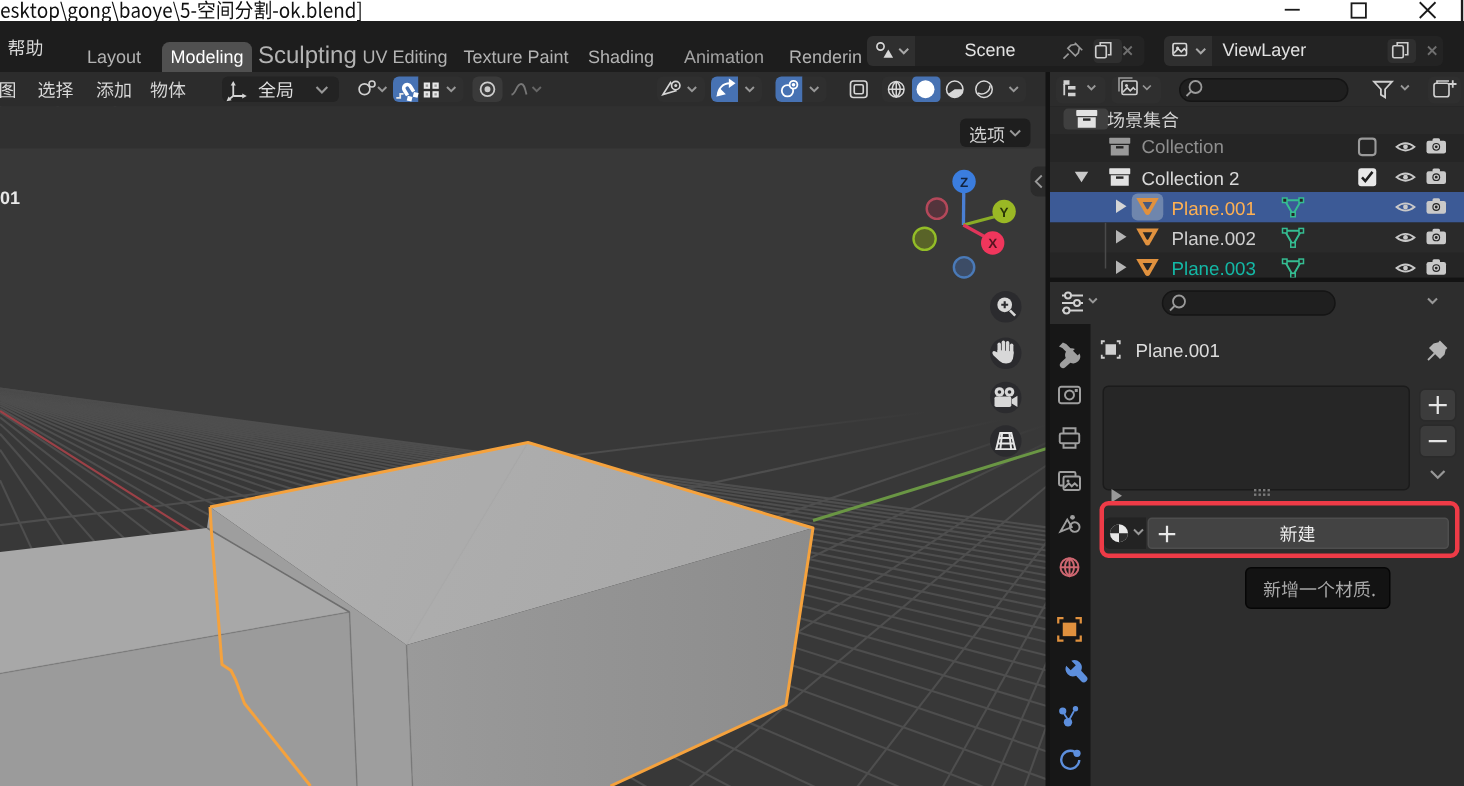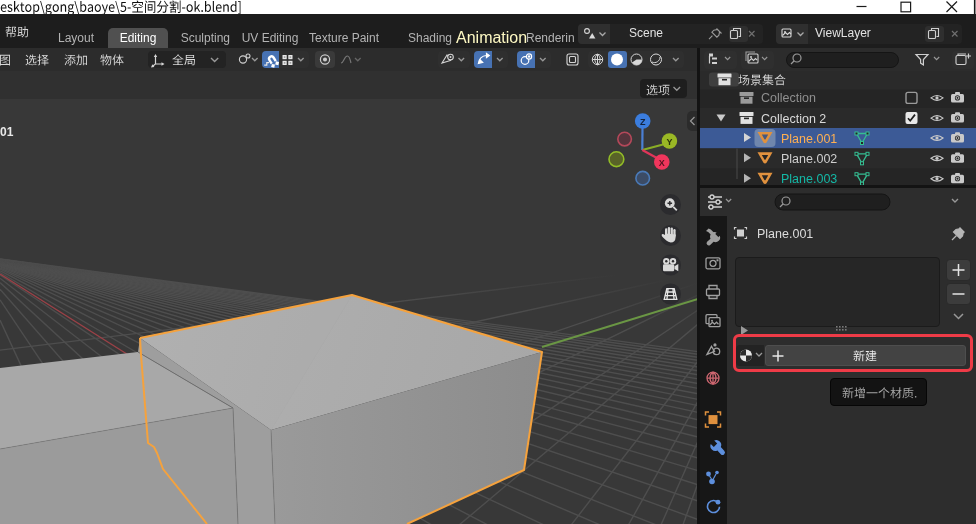--- a/index.html
+++ b/index.html
@@ -19,47 +19,47 @@
 <path d="M946.5 1.5 L957 12 M957 1.5 L946.5 12"></path>
 <path d="M974.7 0 V14" stroke-width="1.6"></path>
 </g>
     </svg>
 <div class="a" style="left:0;top:14px;width:976px;height:34px;background:#1d1d1d"></div>
 <svg class="t" style="left:5px;top:24.6px" width="25" height="14.4" viewBox="0 -11.4 25 14.4">
       <path d="M3.3 -10.1V-9.1H0.8V-8.4H3.3V-7.5H1.0V-6.8H3.3V-6.5C3.3 -6.3 3.3 -6.1 3.2 -5.9H0.6V-5.1H2.8C2.5 -4.6 1.8 -4.1 0.8 -3.7C1.0 -3.6 1.3 -3.3 1.5 -3.1C2.8 -3.6 3.5 -4.4 3.9 -5.1H6.5V-5.9H4.1C4.2 -6.1 4.2 -6.3 4.2 -6.5V-6.8H6.2V-7.5H4.2V-8.4H6.4V-9.1H4.2V-10.1ZM7.0 -9.6V-3.6H7.9V-8.8H9.9C9.6 -8.3 9.2 -7.7 8.8 -7.2C9.9 -6.6 10.3 -6.0 10.3 -5.6C10.3 -5.3 10.2 -5.2 10.0 -5.1C9.8 -5.0 9.6 -5.0 9.5 -5.0C9.1 -5.0 8.7 -5.0 8.2 -5.0C8.3 -4.8 8.4 -4.5 8.4 -4.3C8.9 -4.2 9.4 -4.2 9.8 -4.3C10.1 -4.3 10.4 -4.4 10.6 -4.5C11.0 -4.7 11.2 -5.0 11.1 -5.5C11.1 -6.1 10.8 -6.6 9.8 -7.3C10.3 -7.9 10.8 -8.6 11.3 -9.2L10.6 -9.6L10.5 -9.6ZM1.8 -3.1V0.3H2.7V-2.3H5.5V0.9H6.4V-2.3H9.5V-0.7C9.5 -0.5 9.4 -0.5 9.2 -0.5C9.0 -0.5 8.3 -0.5 7.5 -0.5C7.7 -0.3 7.8 0.0 7.9 0.3C8.9 0.3 9.5 0.3 9.9 0.2C10.3 0.0 10.4 -0.2 10.4 -0.7V-3.1H6.4V-4.1H5.5V-3.1Z M19.6 -10.1C19.6 -9.2 19.6 -8.2 19.6 -7.4H17.6V-6.5H19.5C19.4 -3.6 18.8 -1.1 16.5 0.3C16.7 0.5 17.0 0.8 17.1 1.0C19.6 -0.6 20.2 -3.3 20.4 -6.5H22.3C22.2 -2.1 22.0 -0.5 21.7 -0.1C21.6 0.0 21.5 0.0 21.3 0.0C21.0 0.0 20.4 0.0 19.7 -0.0C19.9 0.2 20.0 0.6 20.0 0.9C20.6 0.9 21.3 0.9 21.6 0.9C22.0 0.8 22.3 0.7 22.5 0.4C22.9 -0.1 23.0 -1.8 23.1 -6.9C23.1 -7.0 23.1 -7.4 23.1 -7.4H20.4C20.5 -8.2 20.5 -9.2 20.5 -10.1ZM12.4 -1.1 12.6 -0.2C14.0 -0.6 16.0 -1.0 17.9 -1.5L17.9 -2.3L17.2 -2.1V-9.5H13.3V-1.3ZM14.1 -1.5V-3.5H16.3V-1.9ZM14.1 -6.1H16.3V-4.3H14.1ZM14.1 -6.9V-8.7H16.3V-6.9Z" fill="#d9d9d9"></path>
     </svg>
 <div class="tx" style="left:52px;top:28px;width:48px;height:20px;line-height:20px;text-align:center;font-size:12px;color:#b3b3b3">Layout</div>
 <div class="a" style="left:108px;top:28px;width:60px;height:20px;background:#505050;border-radius:5px 5px 0 0"></div>
-<div class="tx" style="left:108px;top:28px;width:60px;height:20px;line-height:20px;text-align:center;font-size:12px;color:#ffffff">Editing</div>
-<div class="tx" style="left:172px;top:28px;width:58px;height:20px;line-height:20px;text-align:right;font-size:12px;color:#b3b3b3">Sculpting</div>
+<div class="tx" style="left:108px;top:28px;width:60px;height:20px;line-height:20px;text-align:center;font-size:12px;color:#ffffff">Modeling</div>
+<div class="tx" style="left:172px;top:28px;width:58px;height:20px;line-height:20px;text-align:right;font-size:16px;color:#b3b3b3">Sculpting</div>
 <div class="tx" style="left:239px;top:28px;width:62px;height:20px;line-height:20px;text-align:center;font-size:12px;color:#b3b3b3">UV Editing</div>
 <div class="tx" style="left:309px;top:28px;width:76px;height:20px;line-height:20px;text-align:left;font-size:12px;color:#b3b3b3">Texture Paint</div>
-<div class="tx" style="left:392px;top:28px;width:60px;height:20px;line-height:20px;text-align:right;font-size:12px;color:#b3b3b3">Shading</div>
-<div class="tx" style="left:456px;top:28px;width:62px;height:20px;line-height:20px;text-align:right;font-size:16px;color:#fef9c3">Animation</div>
+<div class="tx" style="left:392px;top:28px;width:60px;height:20px;line-height:20px;text-align:left;font-size:12px;color:#b3b3b3">Shading</div>
+<div class="tx" style="left:456px;top:28px;width:62px;height:20px;line-height:20px;text-align:left;font-size:12px;color:#a3a3a3">Animation</div>
 <div class="tx" style="left:526px;top:28px;width:48px;height:20px;line-height:20px;text-align:left;font-size:12px;color:#b3b3b3">Renderin</div>
 <div class="a" style="left:578px;top:24px;width:185px;height:20px;background:#232323;border-radius:4px"></div>
 <div class="a" style="left:578px;top:24px;width:32px;height:20px;background:#2f2f2f;border-radius:4px 0 0 4px"></div>
 <div class="a" style="left:729px;top:26px;width:19px;height:16px;background:#2f2f2f;border-radius:3px"></div>
 <svg class="a" style="left:578px;top:24px" width="185" height="20" viewBox="0 0 185 20">
 <g fill="none" stroke="#d8d8d8" stroke-width="1.1">
 <circle cx="9" cy="7" r="2.4"></circle>
         <path d="M11 14.5 l3.2 -5.5 l3.2 5.5 z" fill="#d8d8d8" stroke="none"></path>
 </g>
 <path d="M21.5 8.5 l3 3 l3 -3" stroke="#a8a8a8" stroke-width="1.3" fill="none"></path>
 <g stroke="#9a9a9a" stroke-width="1.1" fill="none">
 <path d="M138.5 4.5 l5 5 M139.5 5.5 l-3.6 0.7 -2 2 5 5 2 -2 0.7 -3.6z"></path>
         <path d="M134.4 11.7 L131 15.1"></path>
 </g>
 <g fill="none" stroke="#cfcfcf" stroke-width="1.1">
 <rect x="152.5" y="6.5" width="7" height="8" rx="1"></rect>
 <path d="M155.5 6.5 v-2 h7 v8 h-2"></path>
 </g>
 <path d="M171 7 l5.5 5.5 m0 -5.5 l-5.5 5.5" stroke="#6f6f6f" stroke-width="1.2"></path>
     </svg>
-<div class="tx" style="left:629px;top:26px;font-size:12px;color:#e2e2e2">Scene</div>
+<div class="tx" style="left:643px;top:26px;font-size:12px;color:#e2e2e2">Scene</div>
 <div class="a" style="left:776px;top:24px;width:186px;height:20px;background:#232323;border-radius:4px"></div>
 <div class="a" style="left:776px;top:24px;width:32px;height:20px;background:#2f2f2f;border-radius:4px 0 0 4px"></div>
 <div class="a" style="left:925px;top:26px;width:19px;height:16px;background:#2f2f2f;border-radius:3px"></div>
 <svg class="a" style="left:776px;top:24px" width="186" height="20" viewBox="0 0 186 20">
 <g fill="none" stroke="#d8d8d8" stroke-width="1.1">
 <rect x="6" y="5" width="9" height="8" rx="1"></rect>
 <circle cx="9" cy="8" r="1" fill="#d8d8d8" stroke="none"></circle>
         <path d="M6.5 11.5 l3-3 2 2 2-2 1.5 1.5"></path>
 </g>
 <path d="M21.5 8.5 l3 3 l3 -3" stroke="#a8a8a8" stroke-width="1.3" fill="none"></path>

